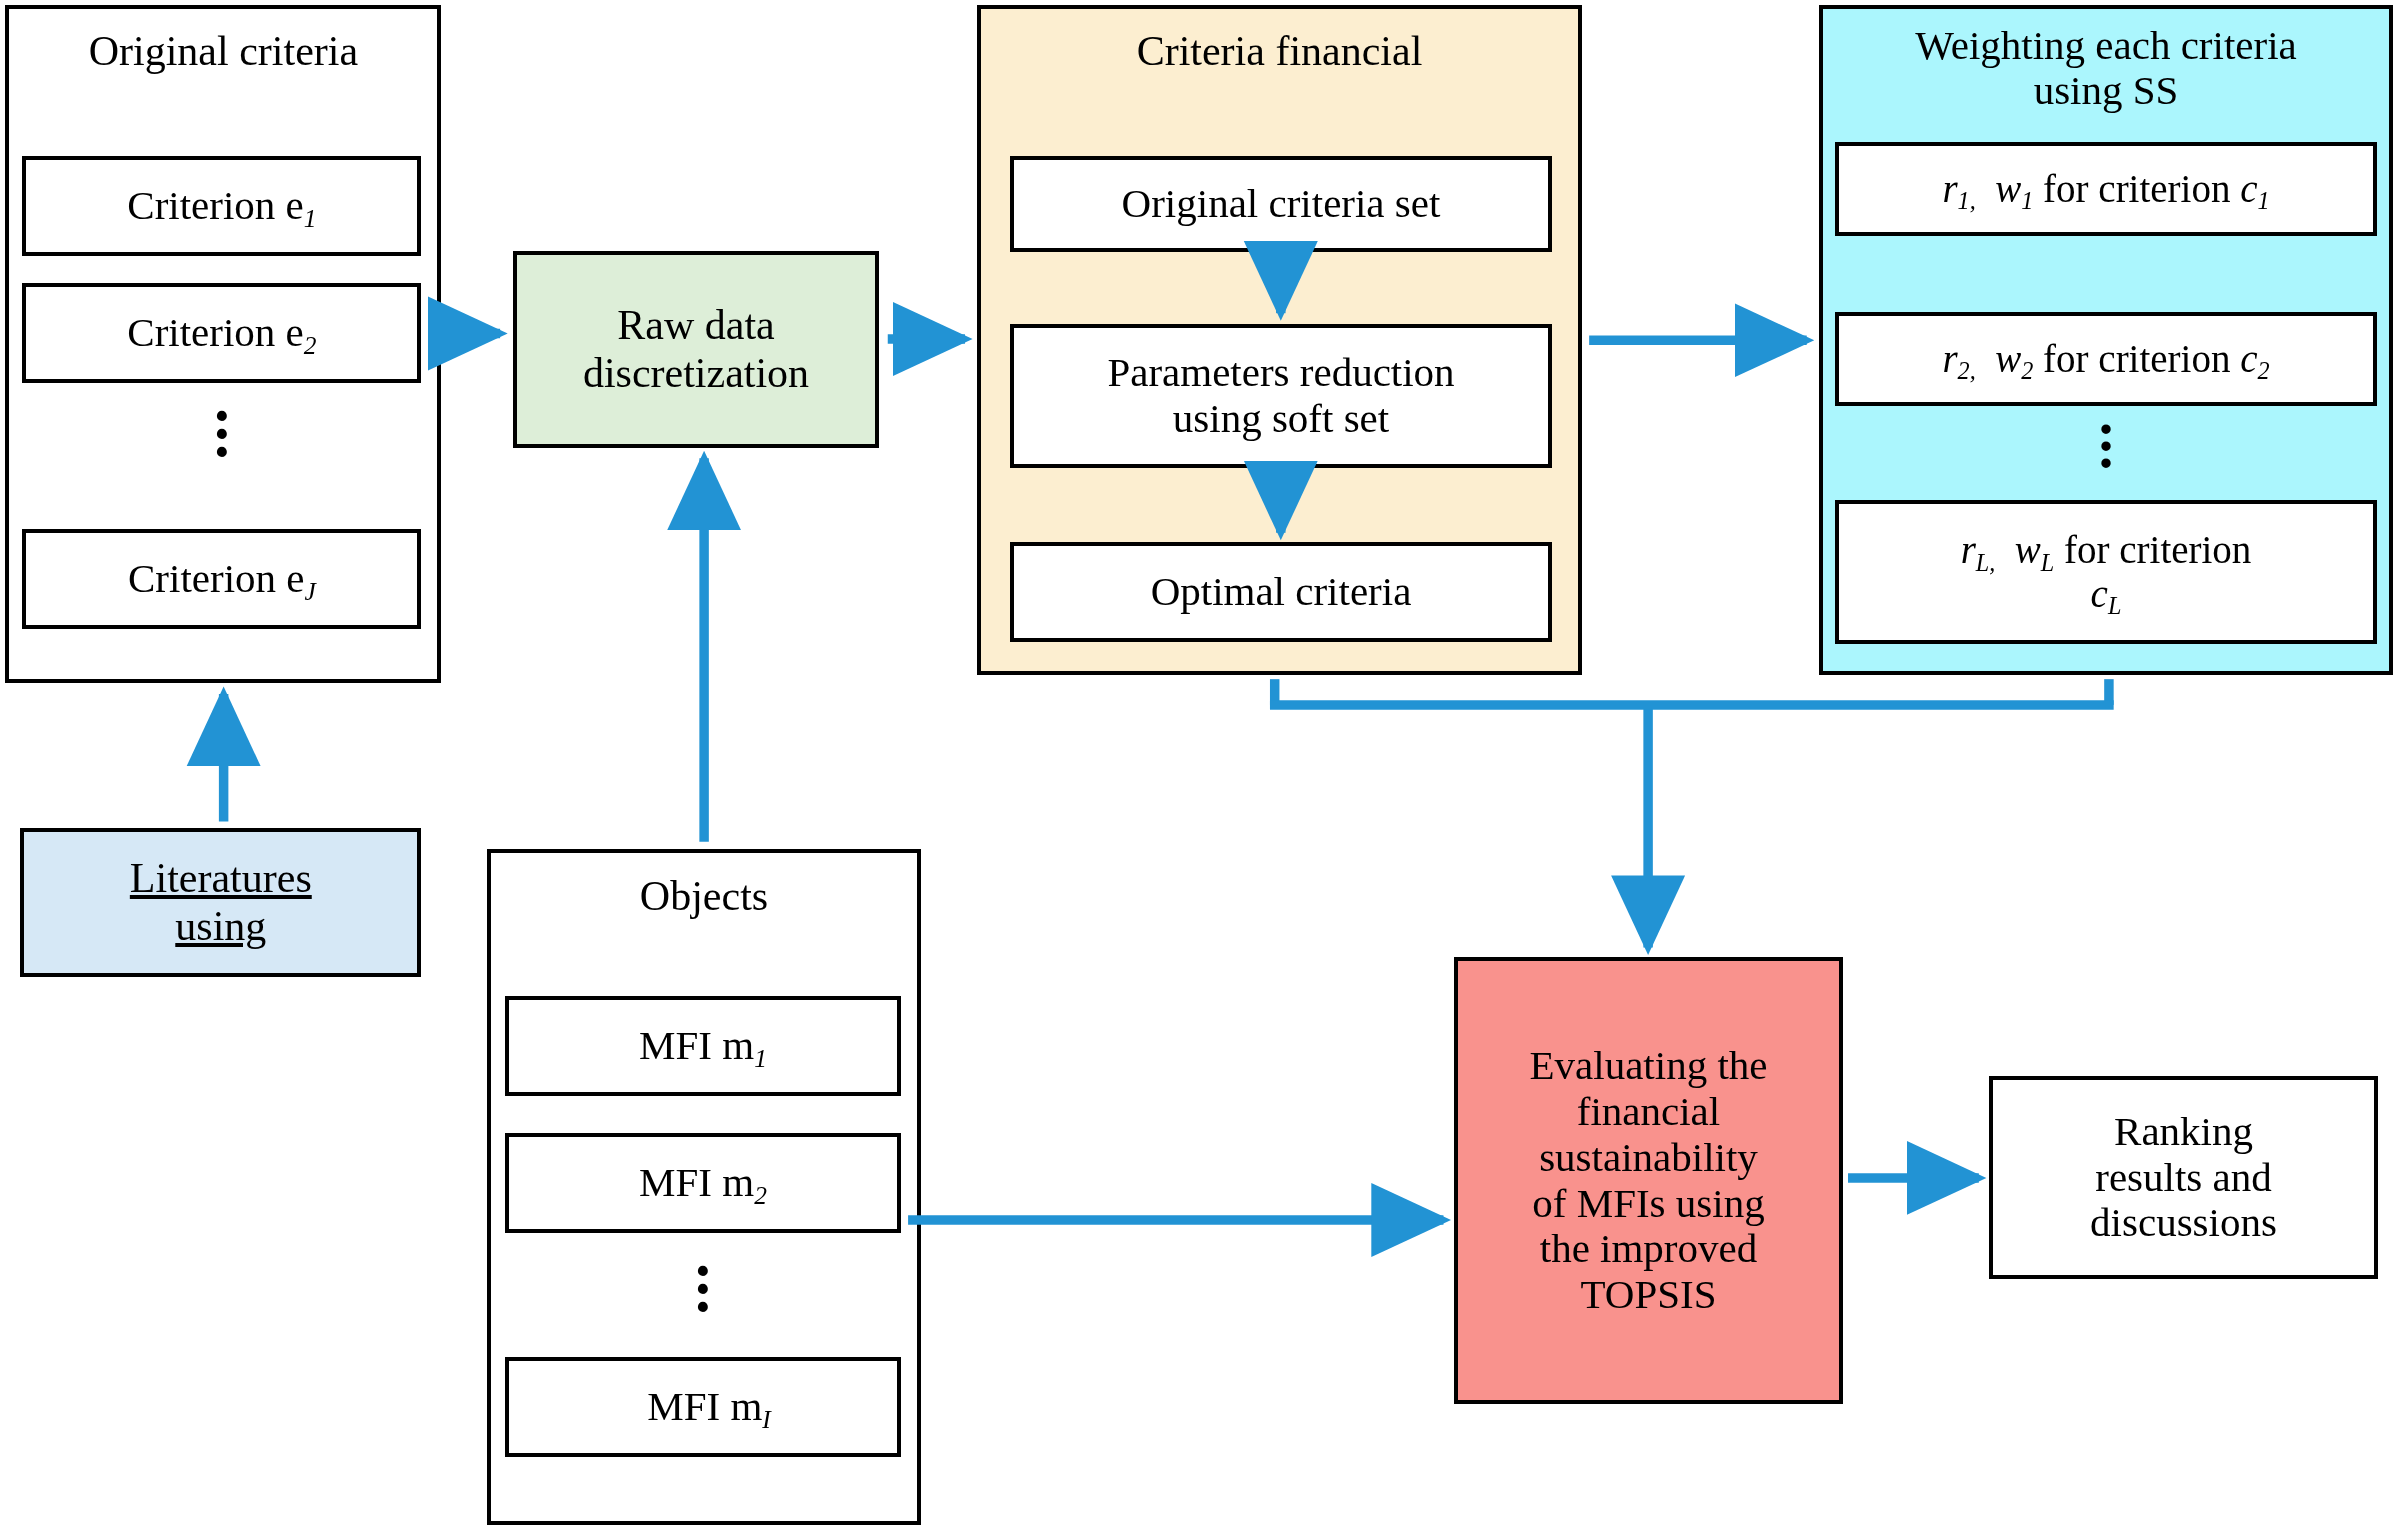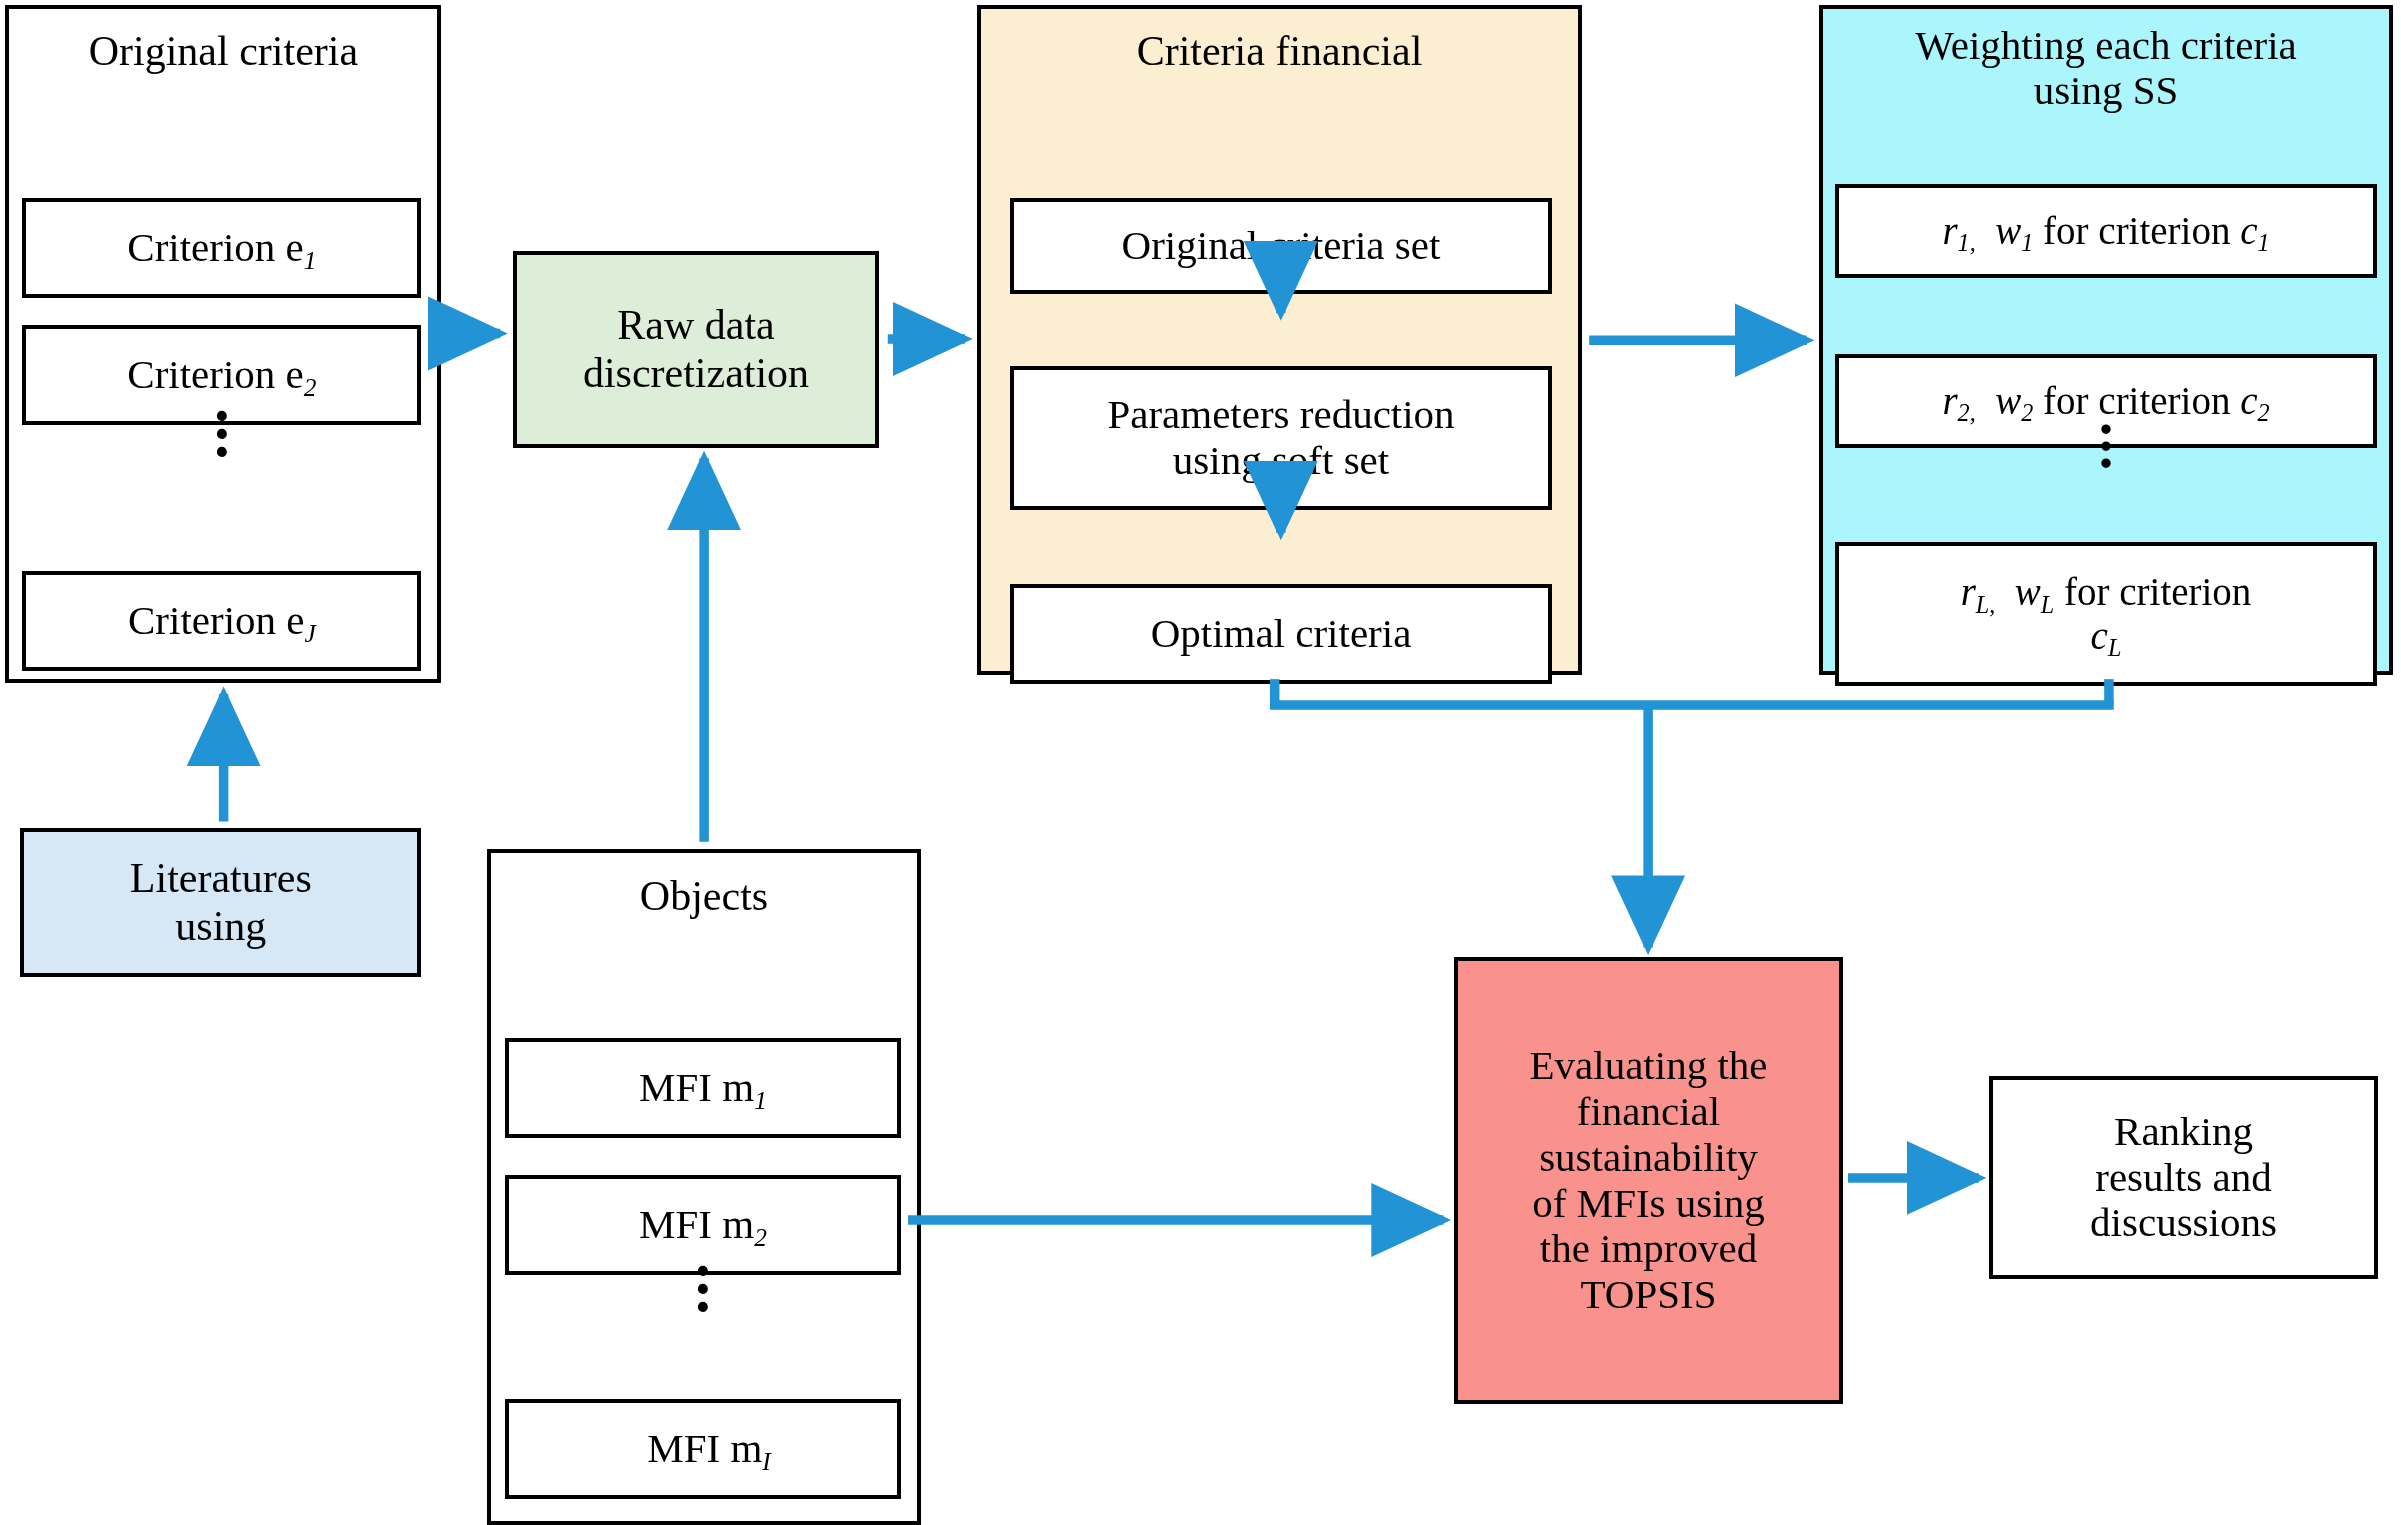--- a/index.html
+++ b/index.html
@@ -37,21 +37,20 @@
     position:absolute;
     box-sizing:border-box;
     border:4.7px solid #000000;
     background:#ffffff;
     display:flex;
     align-items:center;
     justify-content:center;
     text-align:center;
     color:#000000;
     line-height:1.12;
-    margin-top:42px;
   }
   .vdots{
     position:absolute;
     text-align:center;
     color:#000;
     font-weight:700;
     letter-spacing:0;
     line-height:0.52;
     font-family:"Liberation Sans","DejaVu Sans",sans-serif;
   }
@@ -86,21 +85,21 @@
     <span>•</span>
       <span>•</span>
       <span>•</span>
   </div>
   <div class="leafbox" style="left:22.4px;top:529px;width:399px;height:100px;font-size:41px;">
     <span>
       <span>Criterion e</span><sub>J</sub>
     </span>
   </div>
 
-  <div class="box" style="left:20.3px;top:828px;width:401px;height:149px;background:#d6e8f6;font-size:42px;">
+  <div class="box" style="left:20.3px;top:828px;width:401px;height:149px;background:#d6e8f6;font-size:42px;text-decoration:underline;">
     <span>
       <span>Literatures</span><br><span>using</span>
     </span>
   </div>
 
   <div class="box" style="left:513px;top:251px;width:366px;height:197px;background:#ddeed8;font-size:42px;">
     <span>
       <span>Raw data</span><br><span>discretization</span>
     </span>
   </div>

